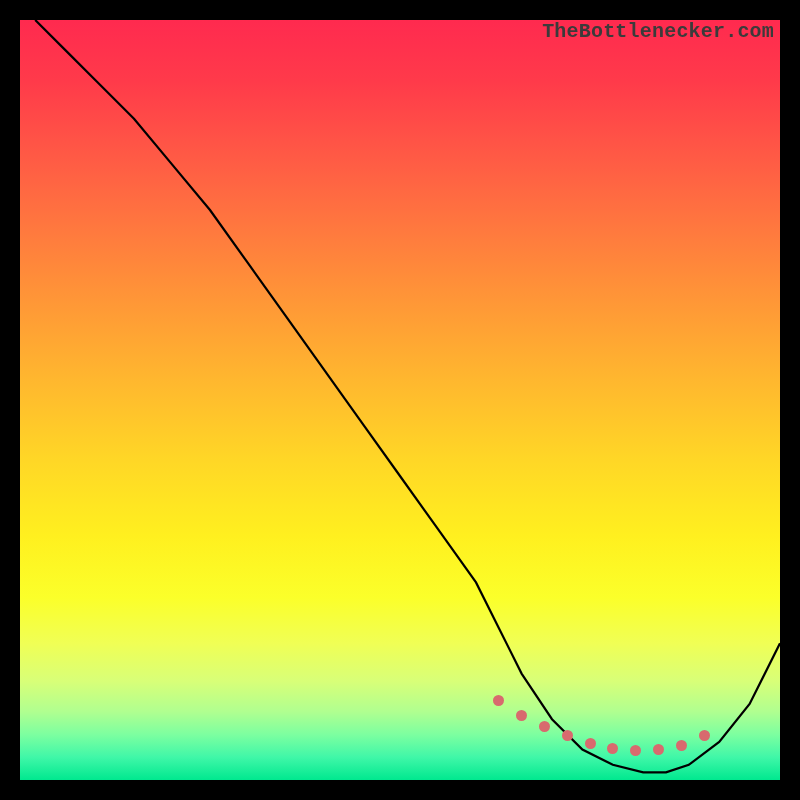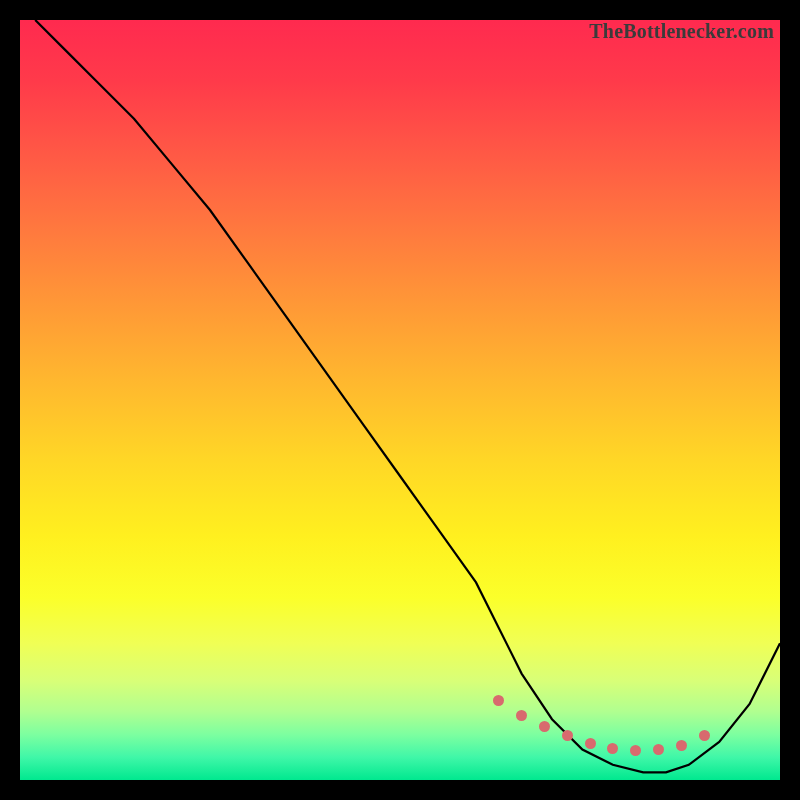--- a/index.html
+++ b/index.html
@@ -30,21 +30,21 @@
       #d8ff78 87%,
       #b0ff90 91%,
       #7dffa0 94%,
       #40f7a8 97%,
       #00e88f 100%);
   }
   .watermark {
     position: absolute;
     top: 0px;
     right: 6px;
-    font-family: Liberation Serif, serif;
+    font-family: Liberation Mono, monospace;
     font-size: 20px;
     font-weight: 600;
     color: #3b3b3b;
     letter-spacing: 0.2px;
     z-index: 10;
   }
   svg.curve {
     position: absolute;
     left: 0; top: 0;
     width: 760px;

